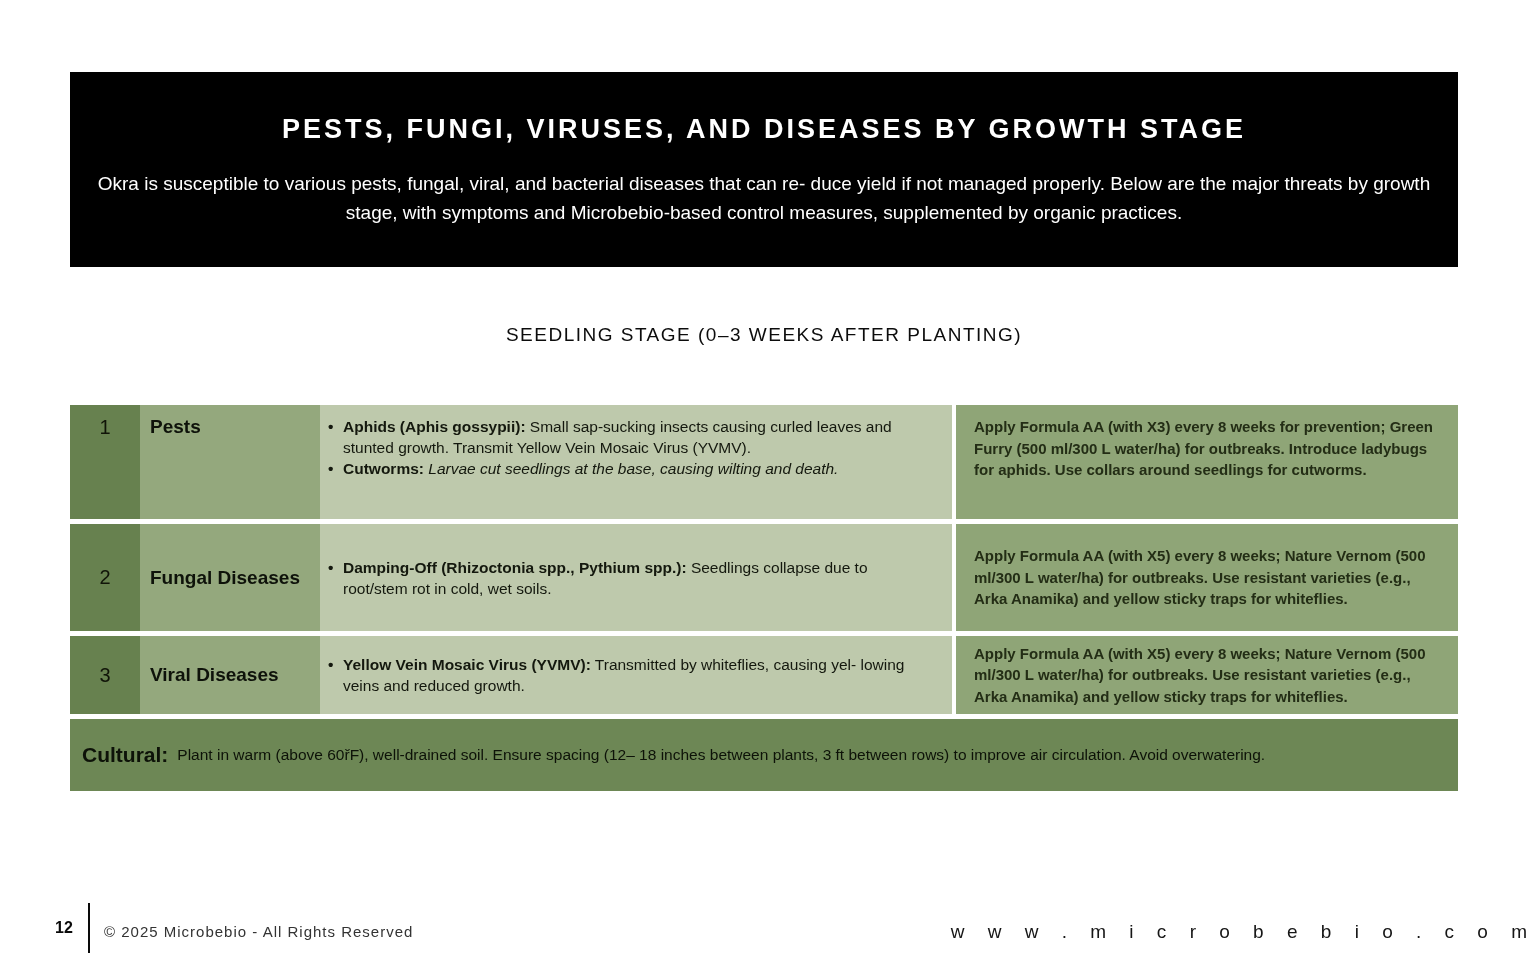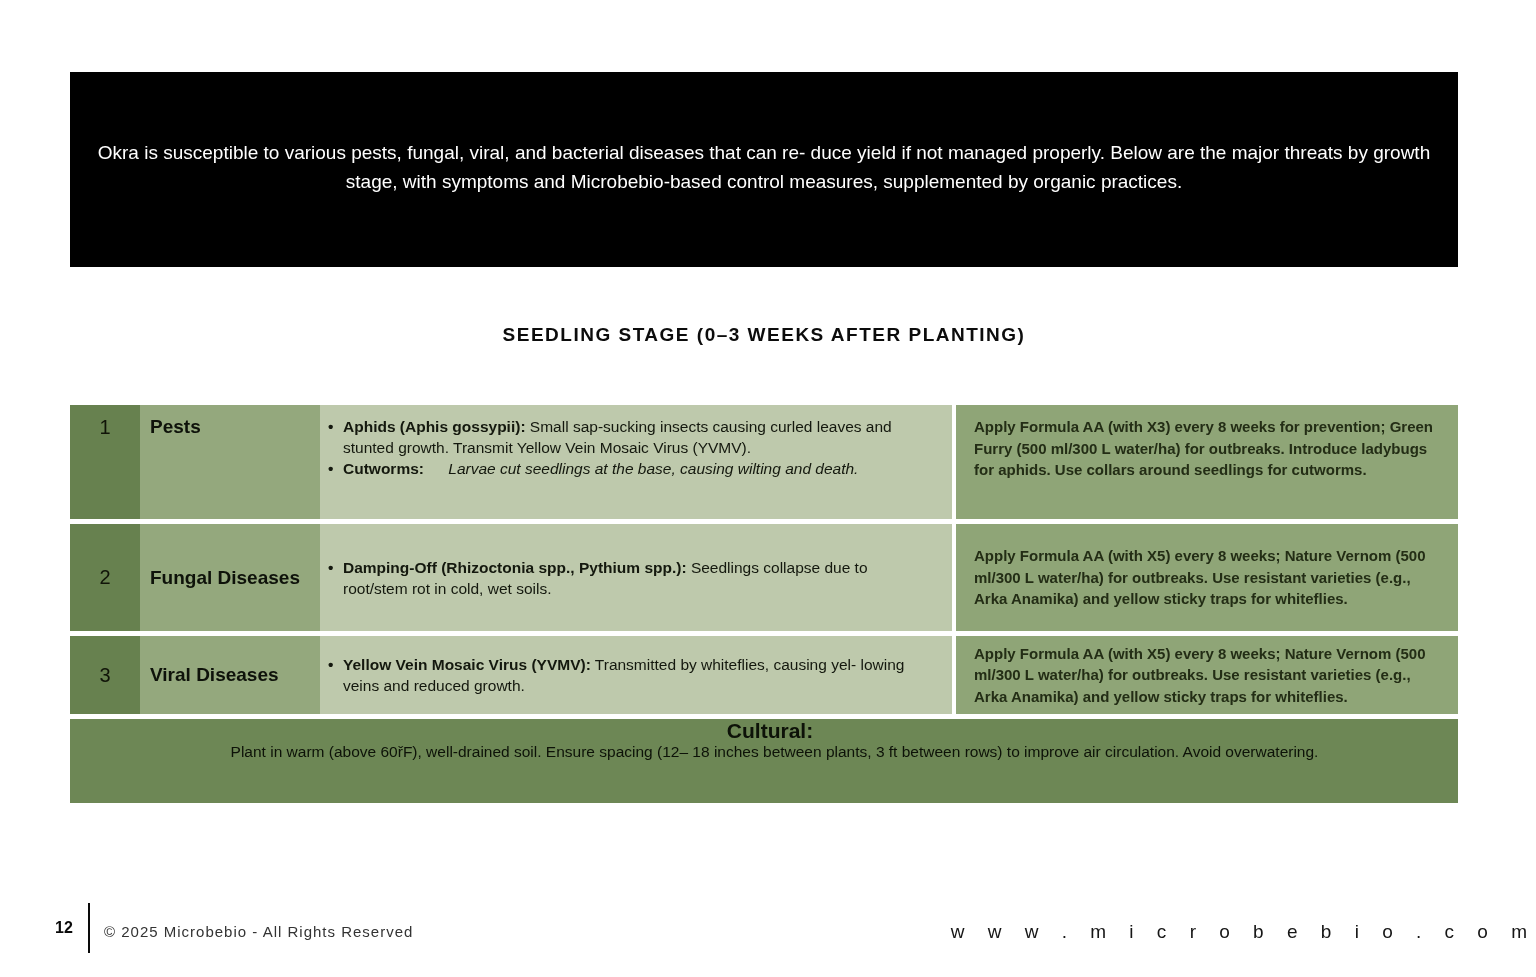--- a/index.html
+++ b/index.html
@@ -18,21 +18,21 @@
   .banner-title {
     font-size:27px; font-weight:bold; letter-spacing:3px;
   }
   .banner-intro {
     margin:24px auto 0; width:1348px; font-size:19px; line-height:29px;
   }
 
   
   .section-heading {
     position:absolute; left:70px; top:324px; width:1388px;
-    text-align:center; font-size:19px; font-weight:bold; letter-spacing:1.5px;
+    text-align:center; font-size:19px; font-weight:normal; letter-spacing:1.5px;
     color:#0c0c0c;
   }
 
   
   .stage-table { position:absolute; left:70px; top:405px; width:1388px; }
   .trow { display:flex; margin-bottom:5px; }
   .trow:nth-child(1){ height:114px; }
   .trow:nth-child(2){ height:107px; }
   .trow:nth-child(3){ height:78px; }
   .cell { display:flex; }
@@ -60,27 +60,27 @@
     font-size:15px; line-height:21.5px; color:#232d15;font-weight:bold;
   }
   
   .trow.top .num, .trow.top .cat { align-items:flex-start; padding-top:11px; }
   .trow.top .desc, .trow.top .ctrl { justify-content:flex-start; padding-top:11px; }
 
   .bullet-line { display:flex; }
   .bdot { width:15px; font-weight:bold; }
   .btext { flex:1; }
   .btext b { font-weight:bold; }
-  .italic { font-style:italic;margin-left:20px; }
+  .italic { font-style:italic; }
 
   
   .cultural {
-    display:flex; align-items:center; height:84px;
+    display:flex; align-items:center; height:72px;
     background:var(--cultural-bg,#6d8755);
-    padding-left:12px; color:#0d1208;flex-direction:column;
+    padding-left:12px; color:#0d1208;
   }
   .cultural-label { font-size:21px; font-weight:bold; }
   .cultural-text { font-size:15.5px; margin-left:9px; }
 
   
   .footer-page {
     position:absolute; left:55px; top:919px;
     font-size:16px; font-weight:bold; color:#0a0a0a;
   }
   .footer-bar {
@@ -94,20 +94,21 @@
     position:absolute; left:0; top:921px; width:1536px; text-align:right;
     font-size:19px; letter-spacing:9px; color:#161616;
   }
 </style>
 </head>
 <body>
 
 <div class="page">
 
   <div class="banner">
+    <div class="banner-title">PESTS, FUNGI, VIRUSES, AND DISEASES BY GROWTH STAGE</div>
     <div class="banner-intro">Okra is susceptible to various pests, fungal, viral, and bacterial diseases that can re- duce yield if not managed properly. Below are the major threats by growth stage, with symptoms and Microbebio-based control measures, supplemented by organic practices.</div>
   </div>
 
   <div class="section-heading">SEEDLING STAGE (0–3 WEEKS AFTER PLANTING)</div>
 
   <div class="stage-table">
     <div id="table-rows">
         <div class="trow top">
           <div class="cell num">1</div>
           <div class="cell cat">Pests</div>

